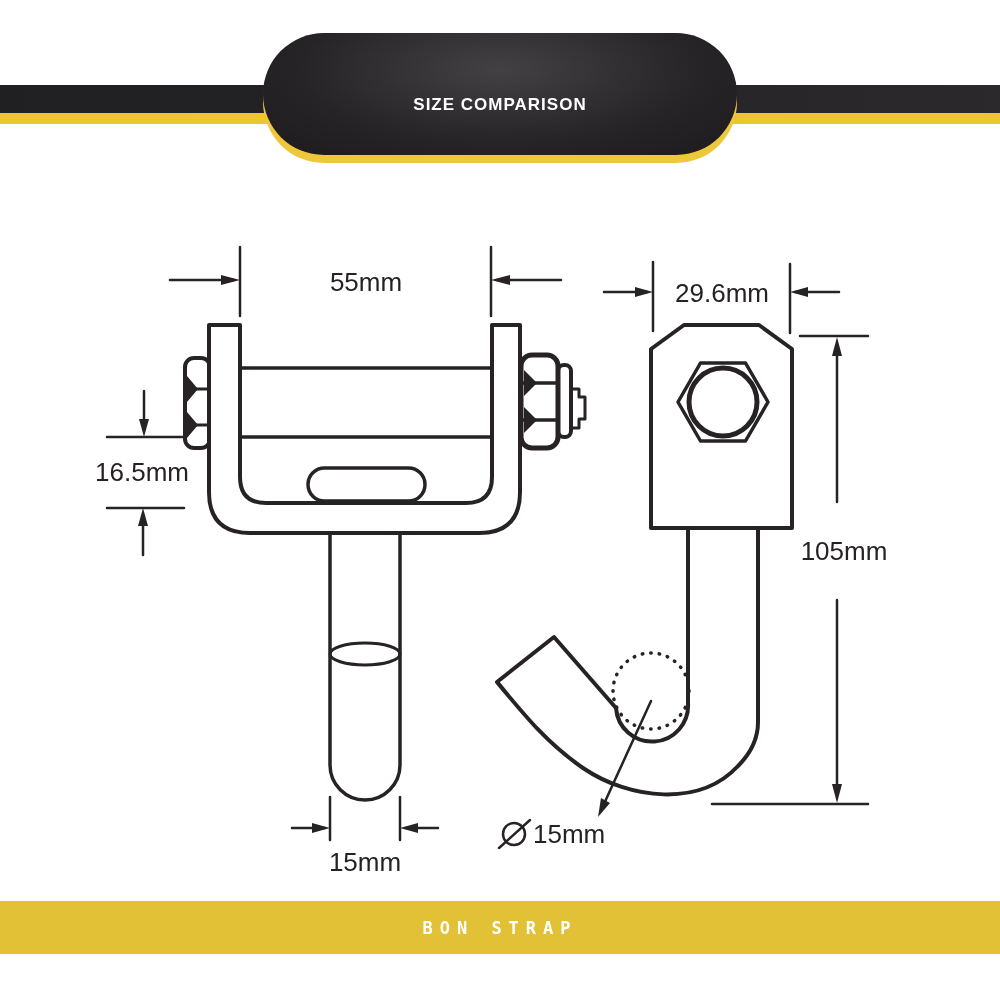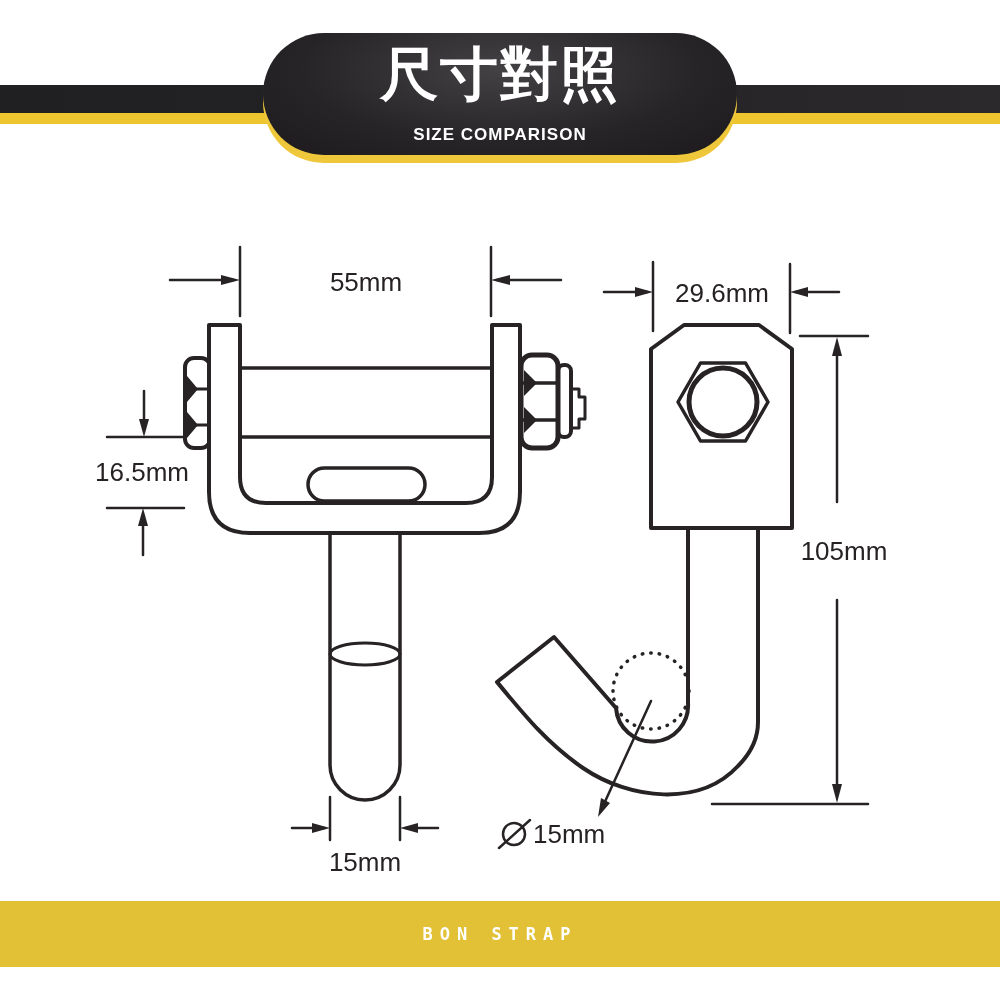--- a/index.html
+++ b/index.html
@@ -21,35 +21,34 @@
 
   
   svg.diagram{position:absolute;left:0;top:0;}
   .ln{stroke:#272325;fill:none;stroke-linecap:round;stroke-linejoin:round;}
   .fw{fill:#ffffff;}
   .dim{stroke:#272325;stroke-width:2.5;fill:none;stroke-linecap:round;}
   .ah{fill:#272325;stroke:none;}
   .dimtext{fill:#262224;font-size:26px;font-family:"Liberation Sans",sans-serif;}
 
   
-  .footer{position:absolute;left:0;top:901px;width:1000px;height:66px;background:#e2c136;
+  .footer{position:absolute;left:0;top:901px;width:1000px;height:53px;background:#e2c136;
           display:flex;align-items:center;justify-content:center;}
   .footer .brand{color:#ffffff;font-size:17px;font-weight:700;letter-spacing:7px;
                  font-family:"DejaVu Sans Mono","Liberation Sans",monospace;}
 </style>
 </head>
 <body>
 
 <div id="page">
 
   <div class="band-black"></div>
   <div class="band-yellow"></div>
   <div class="pill-shadow"></div>
   <div class="pill">
-    <div class="title">尺寸對照</div>
     <div class="subtitle">SIZE COMPARISON</div>
   </div>
 
   <svg class="diagram" width="1000" height="1000" viewBox="0 0 1000 1000">
 
     <g>
 
       <path class="ln fw" stroke-width="3.5" d="M330,533 L330,765 A35,35 0 0 0 400,765 L400,533"></path>
       <ellipse class="ln" cx="365" cy="654" rx="35" ry="11" stroke-width="3"></ellipse>
 

